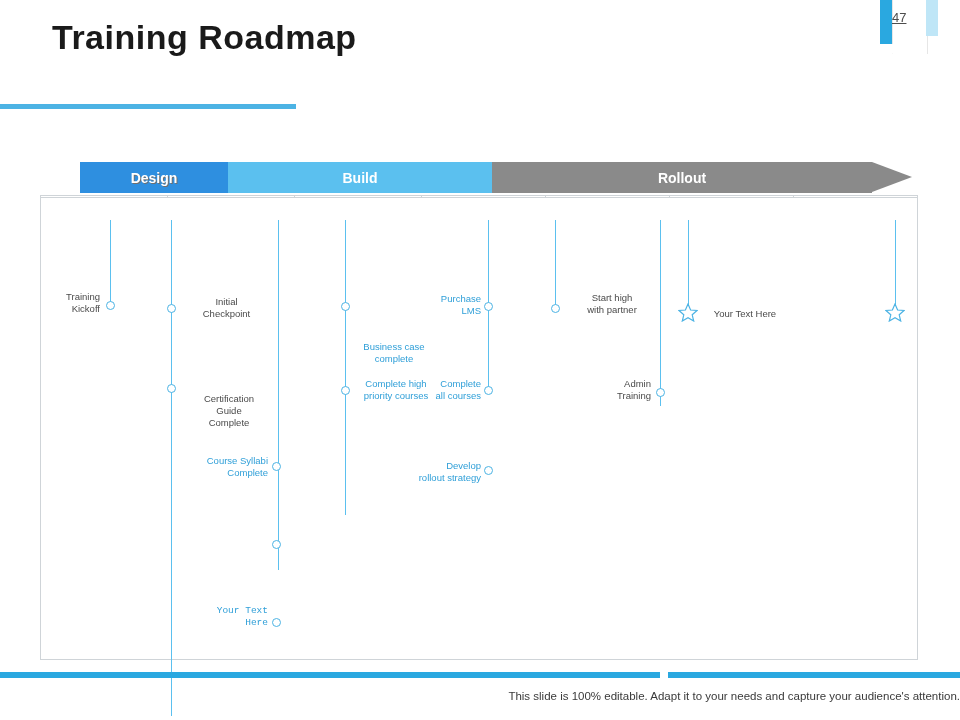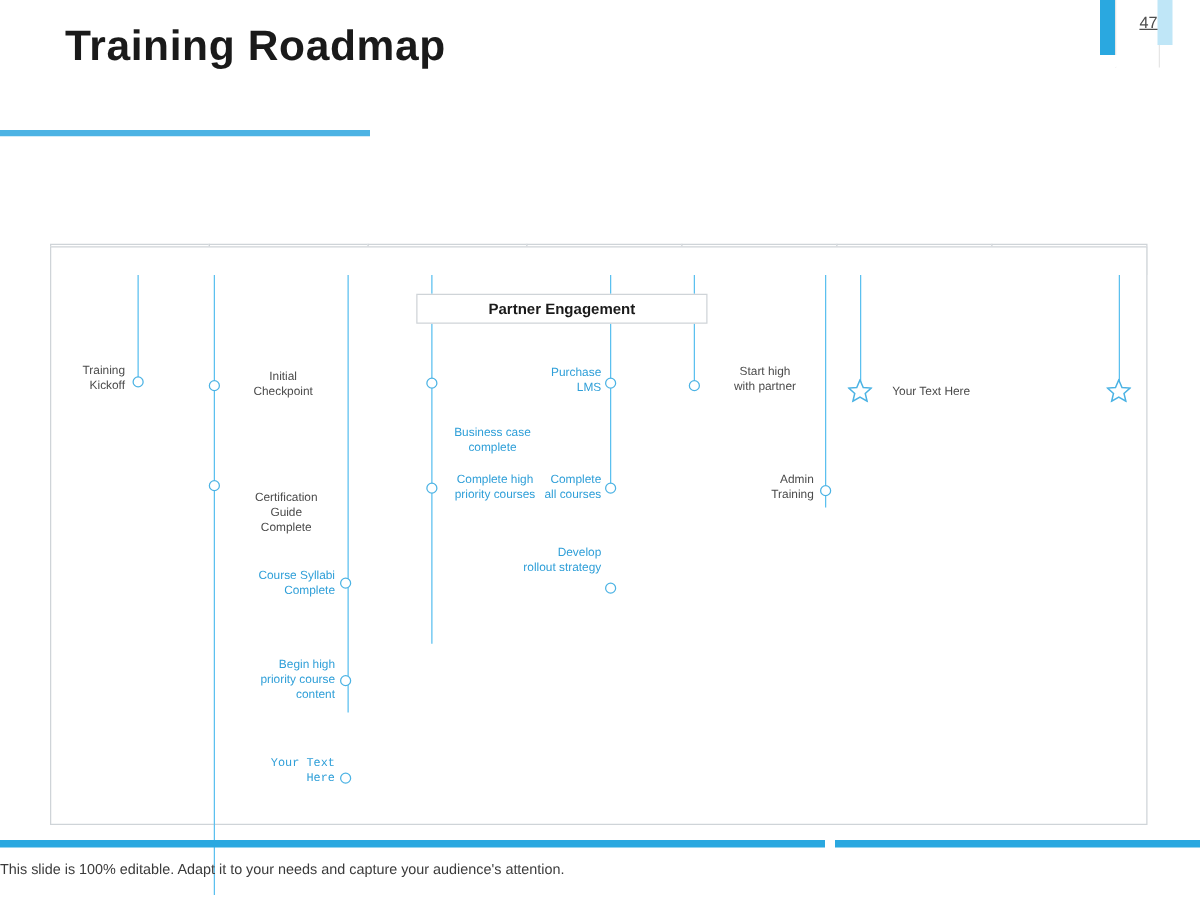--- a/index.html
+++ b/index.html
@@ -17,21 +17,21 @@
     position:absolute;left:0;top:0;width:12px;height:44px;background:#2aa8e0;
   }
   .page-badge .ribbon-mid{
     position:absolute;left:12px;top:0;width:34px;height:54px;background:#ffffff;
     border-left:1px solid #e6e6e6;border-right:1px solid #e6e6e6;
   }
   .page-badge .ribbon-right{
     position:absolute;left:46px;top:0;width:12px;height:36px;background:#bfe6f7;
   }
   .page-badge .num{
-    position:absolute;left:12px;top:10px;width:34px;text-align:right;
+    position:absolute;left:12px;top:10px;width:34px;text-align:left;
     font-size:13px;color:#4d4d4d;text-decoration:underline;
   }
   .page-badge .notch{
     position:absolute;left:12px;top:44px;width:0;height:0;
     border-left:17px solid #ffffff;border-right:17px solid #ffffff;border-bottom:10px solid transparent;
   }
 
   .hr-accent{
     position:absolute;left:0;top:104px;width:296px;height:5px;background:#4cb3e4;
   }
@@ -95,41 +95,53 @@
     position:absolute;left:293px;top:73px;width:233px;height:24px;
     border:1px solid #cfd4d8;background:#ffffff;box-sizing:border-box;
     display:flex;align-items:center;justify-content:center;
     font-size:12px;font-weight:bold;color:#1a1a1a;
   }
 
   
   .footer-bar-left{position:absolute;left:0;top:672px;width:660px;height:6px;background:#2aa8e0;}
   .footer-bar-right{position:absolute;left:668px;top:672px;width:292px;height:6px;background:#2aa8e0;}
   .footer-note{
-    position:absolute;left:0;top:690px;width:960px;text-align:left;
+    position:absolute;left:0;top:690px;width:960px;text-align:right;
     font-size:11.5px;color:#3a3a3a;
   }
 </style>
 </head>
 <body>
 
 <div class="title">Training Roadmap</div>
 
 <div class="page-badge">
   <div class="ribbon-left"></div>
   <div class="ribbon-mid"></div>
   <div class="ribbon-right"></div>
   <div class="num">47</div>
   <div class="notch"></div>
 </div>
 
 <div class="hr-accent"></div>
 
 <div class="frame">
 
+  <div class="phase-bar">
+    <div class="phase design">
+        <span>Design</span>
+      </div>
+    <div class="phase build">
+        <span>Build</span>
+      </div>
+    <div class="phase rollout">
+        <span>Rollout</span>
+      </div>
+    <div class="phase-arrow"></div>
+  </div>
 
   <div class="months">
     <div class="month" style="left:0px;width:128px;">Month 1</div>
     <div class="month" style="left:127px;width:128px;">Month 2</div>
     <div class="month" style="left:254px;width:128px;">Month 3</div>
     <div class="month" style="left:381px;width:125px;">Month 4</div>
     <div class="month" style="left:505px;width:125px;">Month 5</div>
     <div class="month" style="left:629px;width:125px;">Month 6</div>
     <div class="month" style="left:753px;width:125px;">Month 7</div>
   </div>
@@ -141,23 +153,20 @@
   <div class="vline" style="left:238px;top:58px;height:350px;"></div>
   <div class="vline" style="left:305px;top:58px;height:295px;"></div>
   <div class="vline" style="left:448px;top:58px;height:171px;"></div>
   <div class="vline" style="left:447px;top:58px;height:0px;"></div>
   <div class="vline" style="left:448px;top:58px;height:0px;"></div>
   <div class="vline" style="left:515px;top:58px;height:92px;"></div>
   <div class="vline" style="left:620px;top:58px;height:186px;"></div>
   <div class="vline" style="left:648px;top:58px;height:94px;"></div>
   <div class="vline" style="left:855px;top:58px;height:94px;"></div>
 
-  <div class="pe-box">
-    <span>Partner Engagement</span>
-  </div>
 
   <div class="node" style="left:66px;top:139px;"></div>
   <div class="lab r" style="left:-5px;top:129px;width:65px;">
     <div>Training</div>
     <div>Kickoff</div>
   </div>
 
   <div class="node" style="left:127px;top:142px;"></div>
   <div class="lab l" style="left:144px;top:134px;width:85px;">
     <div>Initial</div>
@@ -171,25 +180,20 @@
     <div>Complete</div>
   </div>
 
   <div class="node" style="left:232px;top:300px;"></div>
   <div class="lab r blue" style="left:150px;top:293px;width:78px;">
     <div>Course Syllabi</div>
     <div>Complete</div>
   </div>
 
   <div class="node" style="left:232px;top:378px;"></div>
-  <div class="lab r blue" style="left:150px;top:364px;width:78px;">
-    <div>Begin high</div>
-    <div>priority course</div>
-    <div>content</div>
-  </div>
 
   <div class="node" style="left:232px;top:456px;"></div>
   <div class="lab r blue" style="left:150px;top:443px;width:78px;font-family:Liberation Mono, monospace;">
     <div>Your Text</div>
     <div>Here</div>
   </div>
 
   <div class="node" style="left:301px;top:140px;"></div>
   <div class="lab l blue" style="left:316px;top:131px;width:76px;margin-top:48px;">
     <div>Business case</div>
@@ -208,21 +212,21 @@
     <div>LMS</div>
   </div>
 
   <div class="node" style="left:444px;top:224px;"></div>
   <div class="lab r blue" style="left:378px;top:216px;width:63px;">
     <div>Complete</div>
     <div>all courses</div>
   </div>
 
   <div class="node" style="left:444px;top:304px;"></div>
-  <div class="lab r blue" style="left:357px;top:275px;width:84px;">
+  <div class="lab r blue" style="left:357px;top:298px;width:84px;">
     <div>Develop</div>
     <div>rollout strategy</div>
   </div>
 
   <div class="node" style="left:511px;top:142px;"></div>
   <div class="lab l" style="left:527px;top:130px;width:90px;">
     <div>Start high</div>
     <div>with partner</div>
   </div>
 

